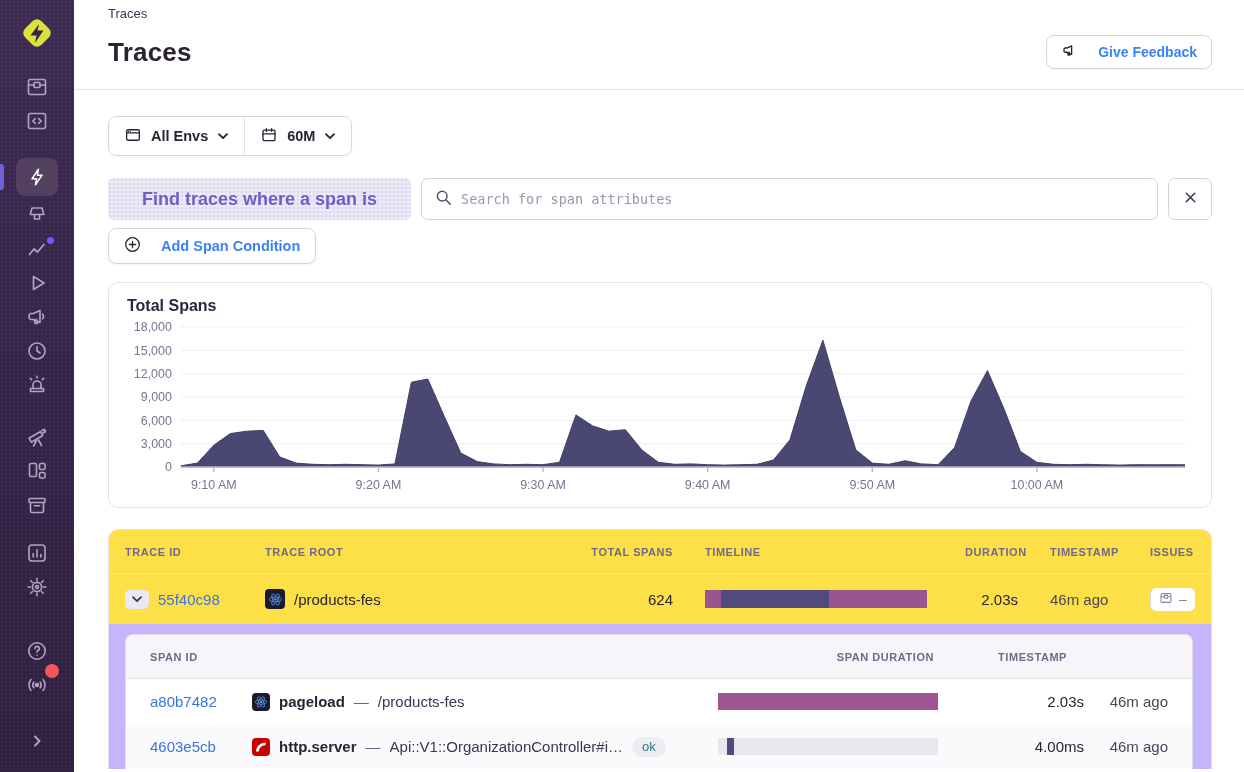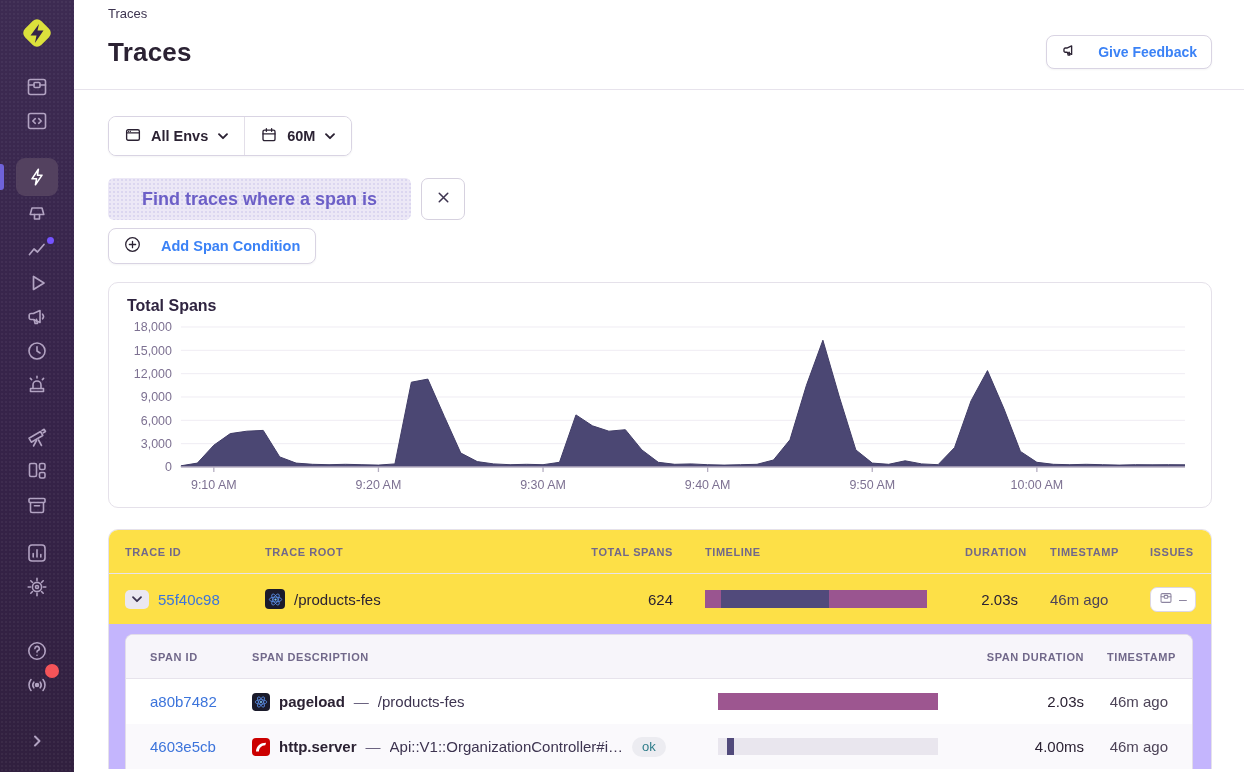--- a/index.html
+++ b/index.html
@@ -292,20 +292,27 @@
           <span>60M</span>
           <span><svg width="12" height="9" viewBox="0 0 12 9" fill="none" stroke="#2b2233" stroke-width="1.9" stroke-linecap="round" stroke-linejoin="round">
                 <path d="M2 2.2 6 6.2l4-4"></path>
               </svg></span>
         </button>
       </div>
 
       
       <div class="query-row">
         <div class="where-pill">Find traces where a span is</div>
+        <div class="search-box">
+          <span><svg width="17" height="17" viewBox="0 0 18 18" fill="none" stroke="#57506b" stroke-width="1.6" stroke-linecap="round">
+                <circle cx="7.6" cy="7.6" r="5.1"></circle>
+                <path d="M11.4 11.4 16 16"></path>
+              </svg></span>
+          <input type="text" value="" placeholder="Search for span attributes" style="">
+        </div>
         <button class="close-btn">
           <span><svg width="17" height="17" viewBox="0 0 20 20" fill="none" stroke="#3d3450" stroke-width="1.8" stroke-linecap="round">
                 <path d="M5 5l10 10M15 5 5 15"></path>
               </svg></span>
         </button>
       </div>
 
       <button class="btn add-btn">
         <span><svg width="17" height="17" viewBox="0 0 20 20" fill="none" stroke="#2b2233" stroke-width="1.5" stroke-linecap="round">
               <circle cx="10" cy="10" r="8"></circle>
@@ -400,21 +407,20 @@
                   </svg></span>
               <span>–</span>
             </span>
           </div>
         </div>
 
         <div class="expanded">
           <div class="span-table">
             <div class="s-head">
               <div class="th">SPAN ID</div>
-              <div class="th">SPAN DESCRIPTION</div>
               <div class="th"></div>
               <div class="th right dur-cell">SPAN DURATION</div>
               <div class="th right s-ts-cell">TIMESTAMP</div>
             </div>
 
             <div class="s-row">
               <div class="td"><a class="id-link">a80b7482</a></div>
               <div class="td desc-cell">
                 <span class="platform-chip chip-react" style="width:18px;height:18px;">
                     <svg width="14" height="14" viewBox="0 0 16 16" fill="none" stroke="#5b8fe8" stroke-width="0.9">

